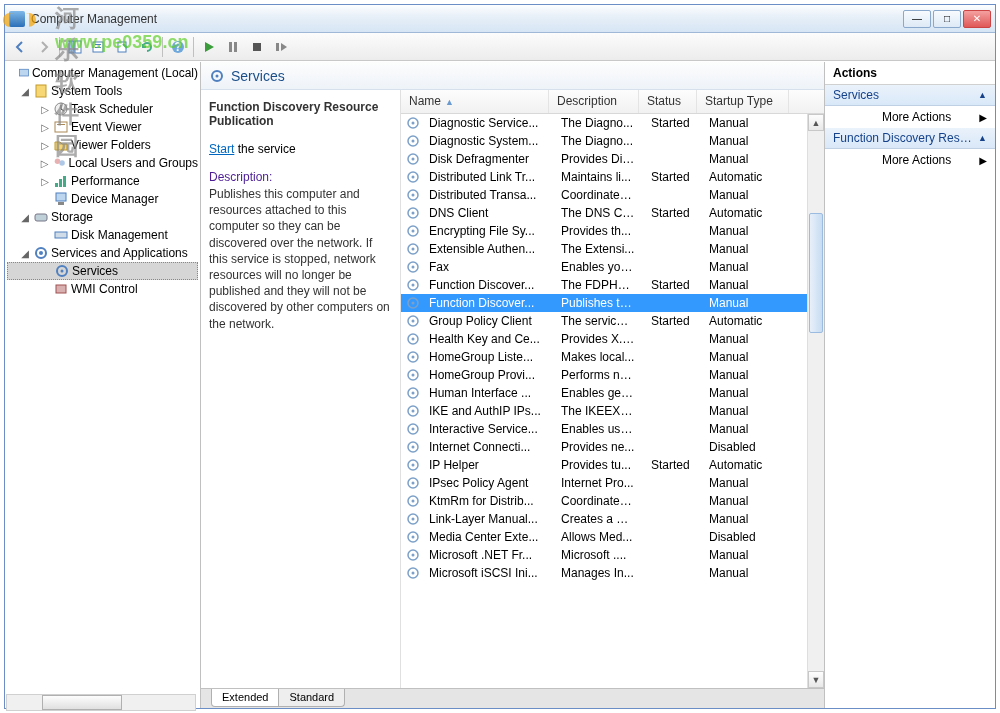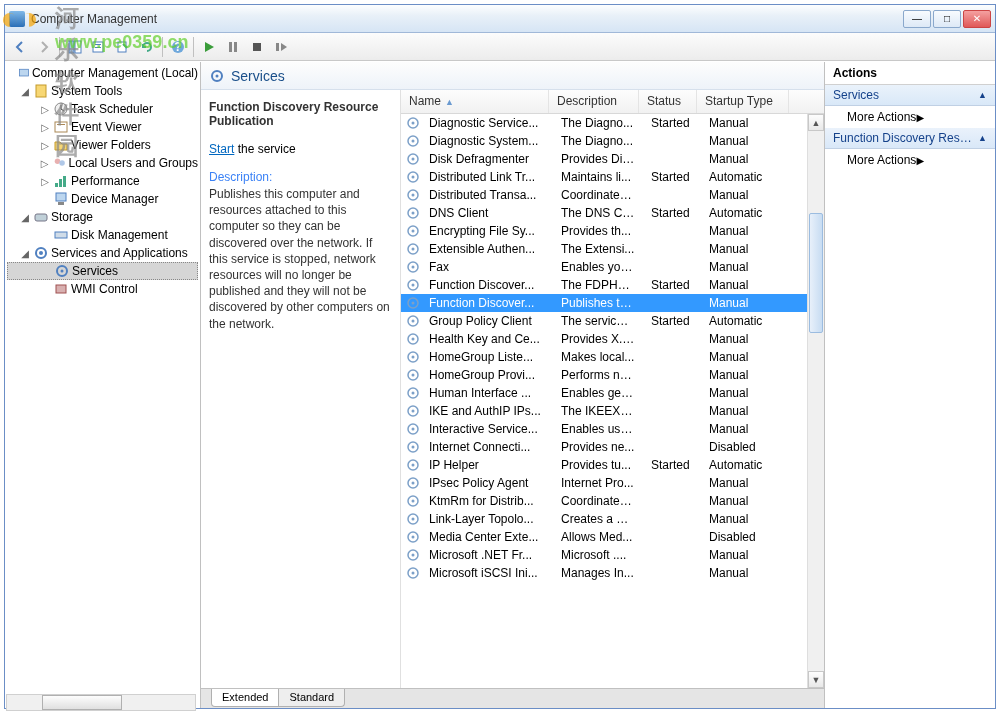--- a/index.html
+++ b/index.html
@@ -41,21 +41,21 @@
 .center-pane { flex: 1; display: flex; flex-direction: column; border-right: 1px solid #c0c0c0; }
 .center-header { height: 28px; background: linear-gradient(#fdfdfd, #eef3f9); border-bottom: 1px solid #d6e0ec; display: flex; align-items: center; padding: 0 8px; gap: 6px; }
 .center-header .ch-icon { width: 16px; height: 16px; }
 .center-header .ch-title { color: #1a4f8a; font-size: 14px; }
 .center-body { flex: 1; display: flex; overflow: hidden; }
 
 .detail-col { width: 200px; padding: 10px 10px 10px 8px; border-right: 1px solid #e0e0e0; }
 .detail-col .svc-name { font-weight: bold; color: #333; margin-bottom: 14px; }
 .detail-col .start-line { margin-bottom: 14px; }
 .detail-col .start-line a { color: #0067c0; text-decoration: underline; }
-.detail-col .desc-label { margin-bottom: 2px; color: #3b82f6; }
+.detail-col .desc-label { margin-bottom: 2px; color: #4c1d95; }
 .detail-col .desc-text { color: #333; line-height: 1.35; }
 
 .list-col { flex: 1; display: flex; flex-direction: column; position: relative; }
 .list-header { display: flex; height: 24px; background: linear-gradient(#fdfdfd,#f1f1f1); border-bottom: 1px solid #d8d8d8; }
 .list-header .col { padding: 4px 8px; border-right: 1px solid #e4e4e4; color: #333; }
 .list-header .sort-arr { font-size: 9px; color: #6a9ad0; margin-left: 4px; }
 .list-rows { flex: 1; overflow: hidden; }
 .row { display: flex; height: 18px; align-items: center; }
 .row .cell { padding: 0 8px; overflow: hidden; text-overflow: ellipsis; white-space: nowrap; }
 .row .ricon { width: 16px; height: 16px; margin-left: 4px; flex-shrink: 0; }
@@ -75,21 +75,21 @@
 .tab.active { background: #fff; }
 .tab.inactive { background: #eee; }
 .tab:first-child { border-radius: 0 0 0 4px; }
 .tab:last-child { border-radius: 0 0 4px 0; }
 
 .actions-pane { width: 170px; background: #fff; }
 .actions-title { padding: 4px 8px; font-weight: bold; background: #fff; border-bottom: 1px solid #d0d0d0; }
 .action-group { background: linear-gradient(#eaf2fb, #d9e8f8); border-bottom: 1px solid #c0d0e4; padding: 3px 8px; display: flex; justify-content: space-between; align-items: center; }
 .action-group .g-title { color: #15428b; font-size: 12px; overflow: hidden; text-overflow: ellipsis; white-space: nowrap; }
 .action-group .g-arrow { font-size: 9px; color: #15428b; }
-.action-item { padding: 4px 8px 4px 22px; display: flex; justify-content: flex-start; align-items: center; }
+.action-item { padding: 4px 8px 4px 22px; display: flex; justify-content: flex-end; align-items: center; gap: 28px; }
 .action-item .a-arrow { font-size: 10px; }
 </style>
 </head>
 <body>
 
 <div class="watermark">
   <div class="logo">◐◑</div>
   <div class="txt1">河乐软件园</div>
   <div class="txt2">www.pe0359.cn</div>
 </div>
@@ -521,21 +521,21 @@
                 <div class="cell col-name">KtmRm for Distrib...</div>
                 <div class="cell col-desc">Coordinates...</div>
                 <div class="cell col-status"></div>
                 <div class="cell col-startup">Manual</div>
               </div>
               <div class="row">
                 <svg class="ricon" viewBox="0 0 16 16">
                   <circle cx="8" cy="8" r="5" fill="none" stroke="#7ca0c8" stroke-width="1.5"></circle>
                   <circle cx="8" cy="8" r="1.5" fill="#7ca0c8"></circle>
                 </svg>
-                <div class="cell col-name">Link-Layer Topolo...</div>
+                <div class="cell col-name">Link-Layer Manual...</div>
                 <div class="cell col-desc">Creates a N...</div>
                 <div class="cell col-status"></div>
                 <div class="cell col-startup">Manual</div>
               </div>
               <div class="row">
                 <svg class="ricon" viewBox="0 0 16 16">
                   <circle cx="8" cy="8" r="5" fill="none" stroke="#7ca0c8" stroke-width="1.5"></circle>
                   <circle cx="8" cy="8" r="1.5" fill="#7ca0c8"></circle>
                 </svg>
                 <div class="cell col-name">Media Center Exte...</div>

